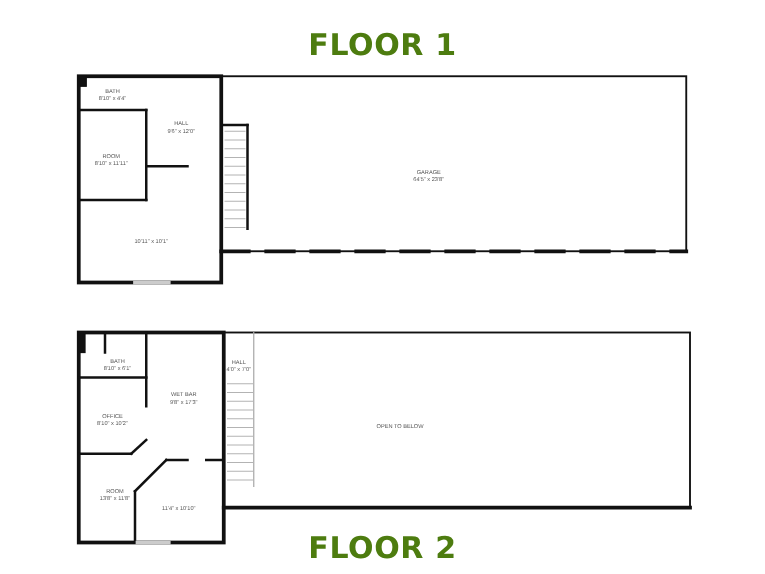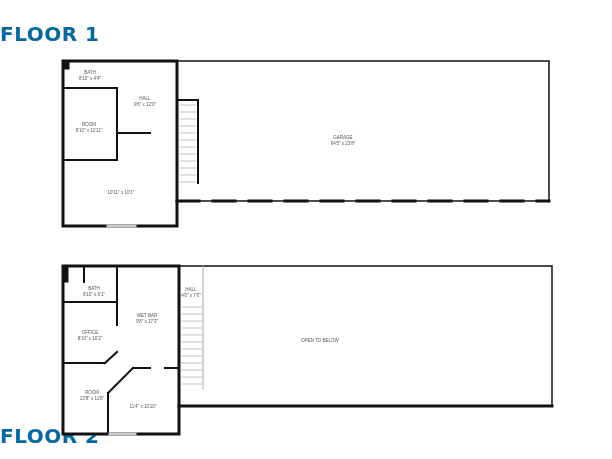--- a/index.html
+++ b/index.html
@@ -1,17 +1,17 @@
 <!DOCTYPE html>
 <html><head>
 <meta charset="utf-8">
 <style>
   html,body{margin:0;padding:0;background:#ffffff;}
   body{width:612px;height:459px;position:relative;overflow:hidden;font-family:"Liberation Sans",sans-serif;}
-  .title{position:absolute;left:0;width:612px;font-family:"DejaVu Sans",sans-serif;font-weight:bold;font-size:20px;color:#0369a1;letter-spacing:0.5px;}
+  .title{position:absolute;left:0;width:612px;text-align:center;font-family:"DejaVu Sans",sans-serif;font-weight:bold;font-size:24px;color:#4d7c0f;letter-spacing:0.5px;}
   svg{position:absolute;left:0;top:0;}
   .lbl{position:absolute;font-size:4.5px;color:#555;text-align:center;line-height:6px;white-space:nowrap;transform:translateX(-50%);}
 </style>
 </head>
 <body>
 
 <div class="title" style="top:22px;">FLOOR 1</div>
 <div class="title" style="top:424px;">FLOOR 2</div>
 
 <svg width="612" height="459">

